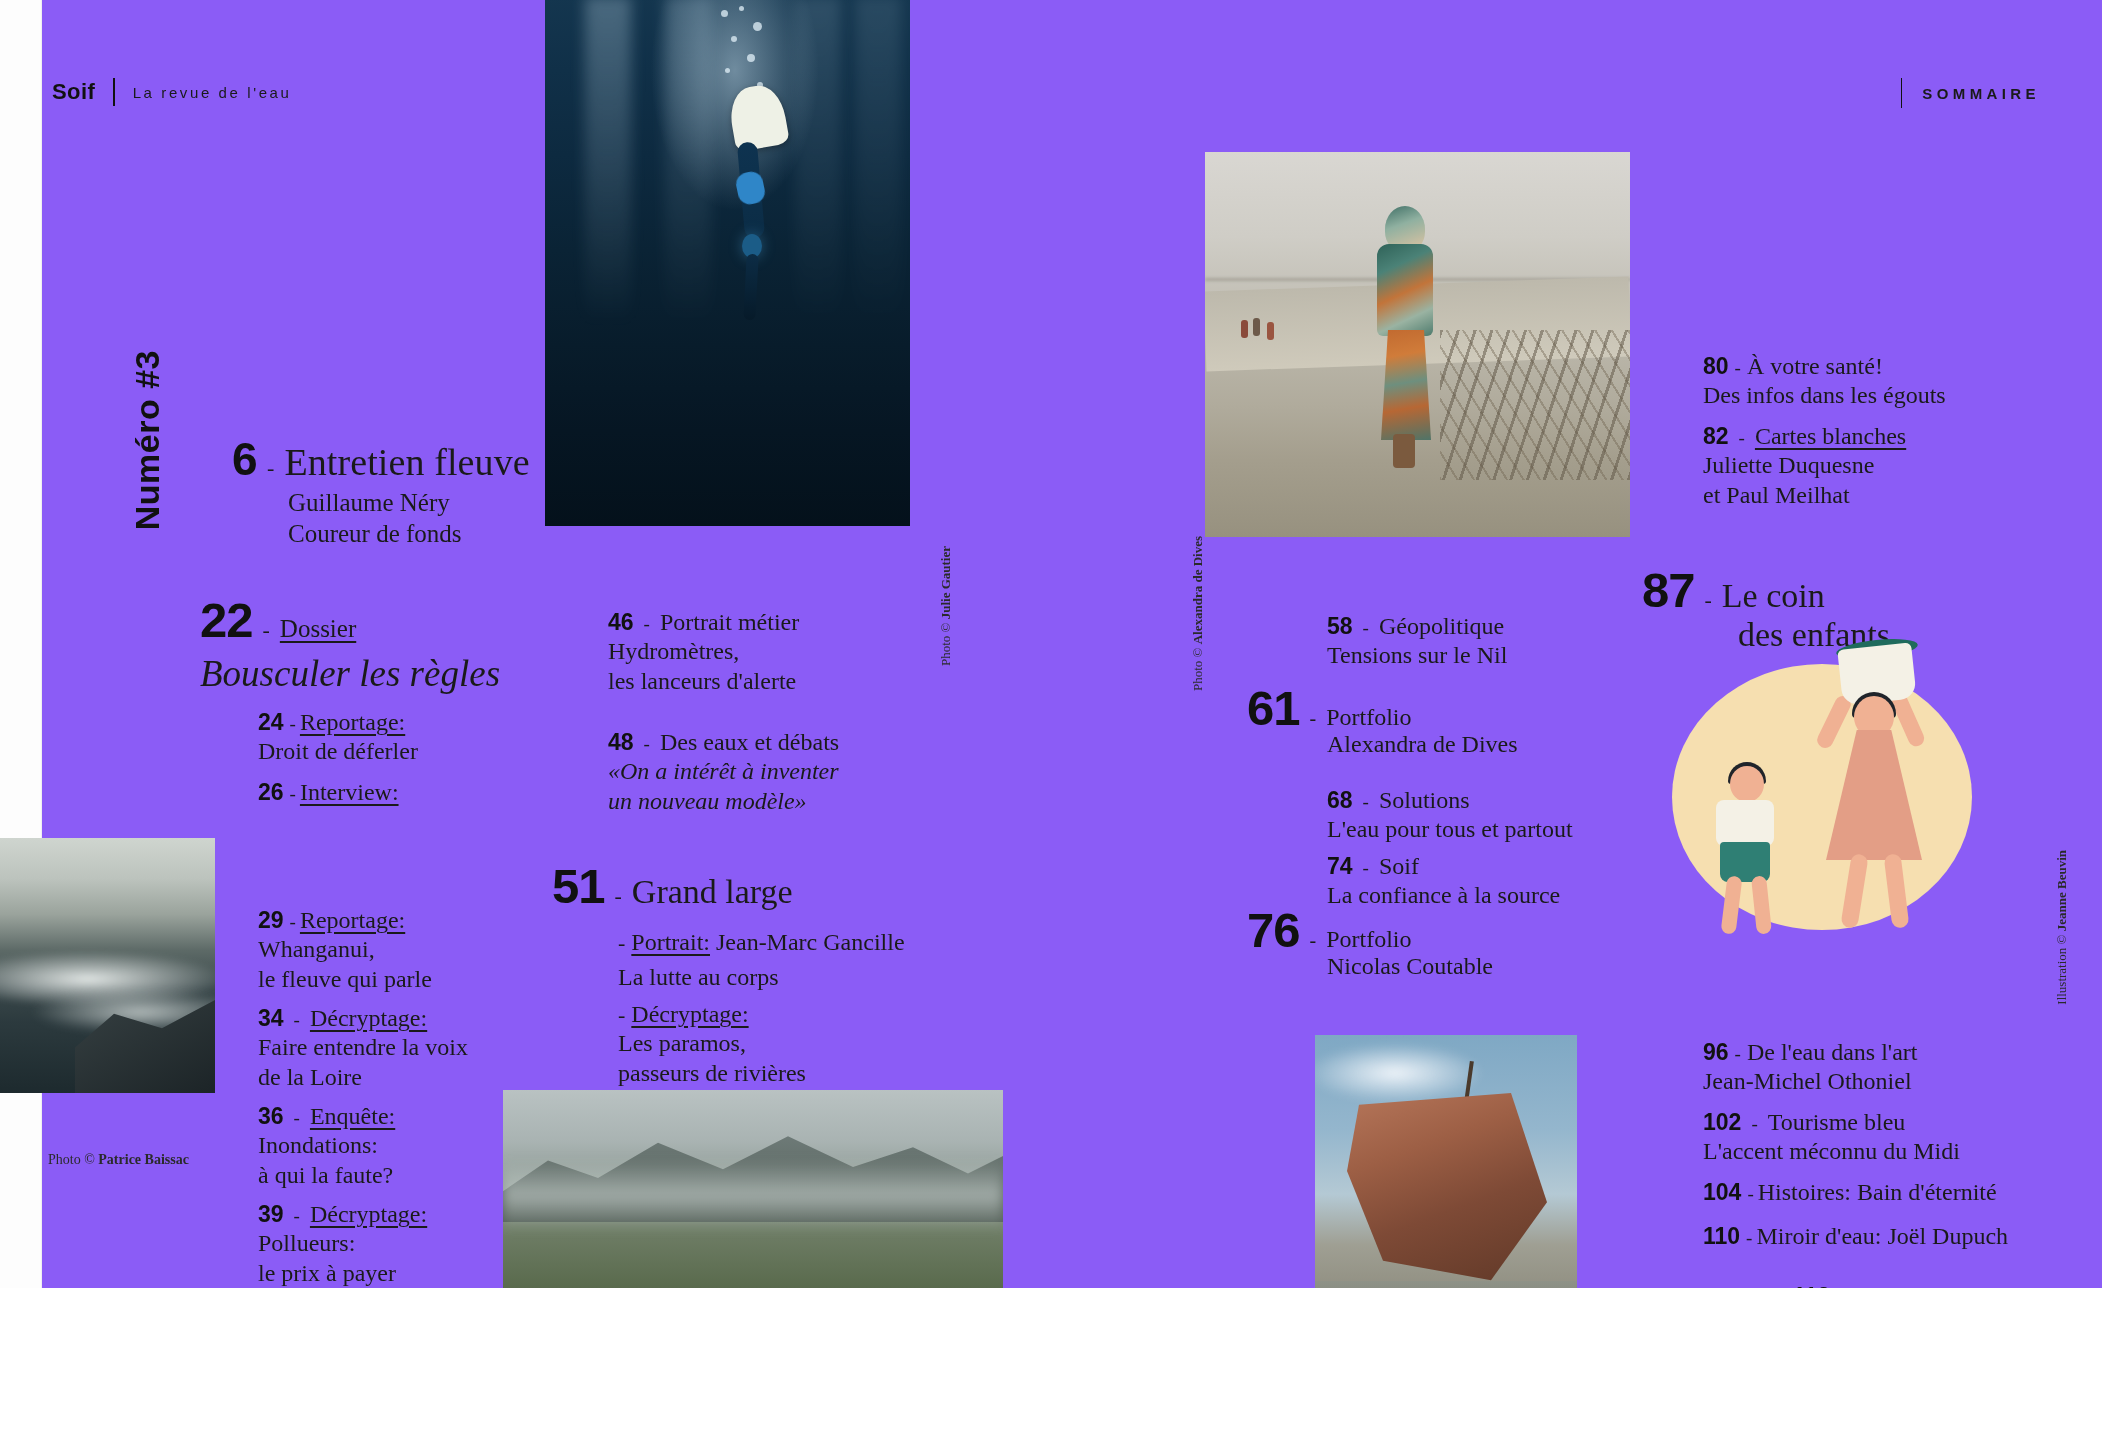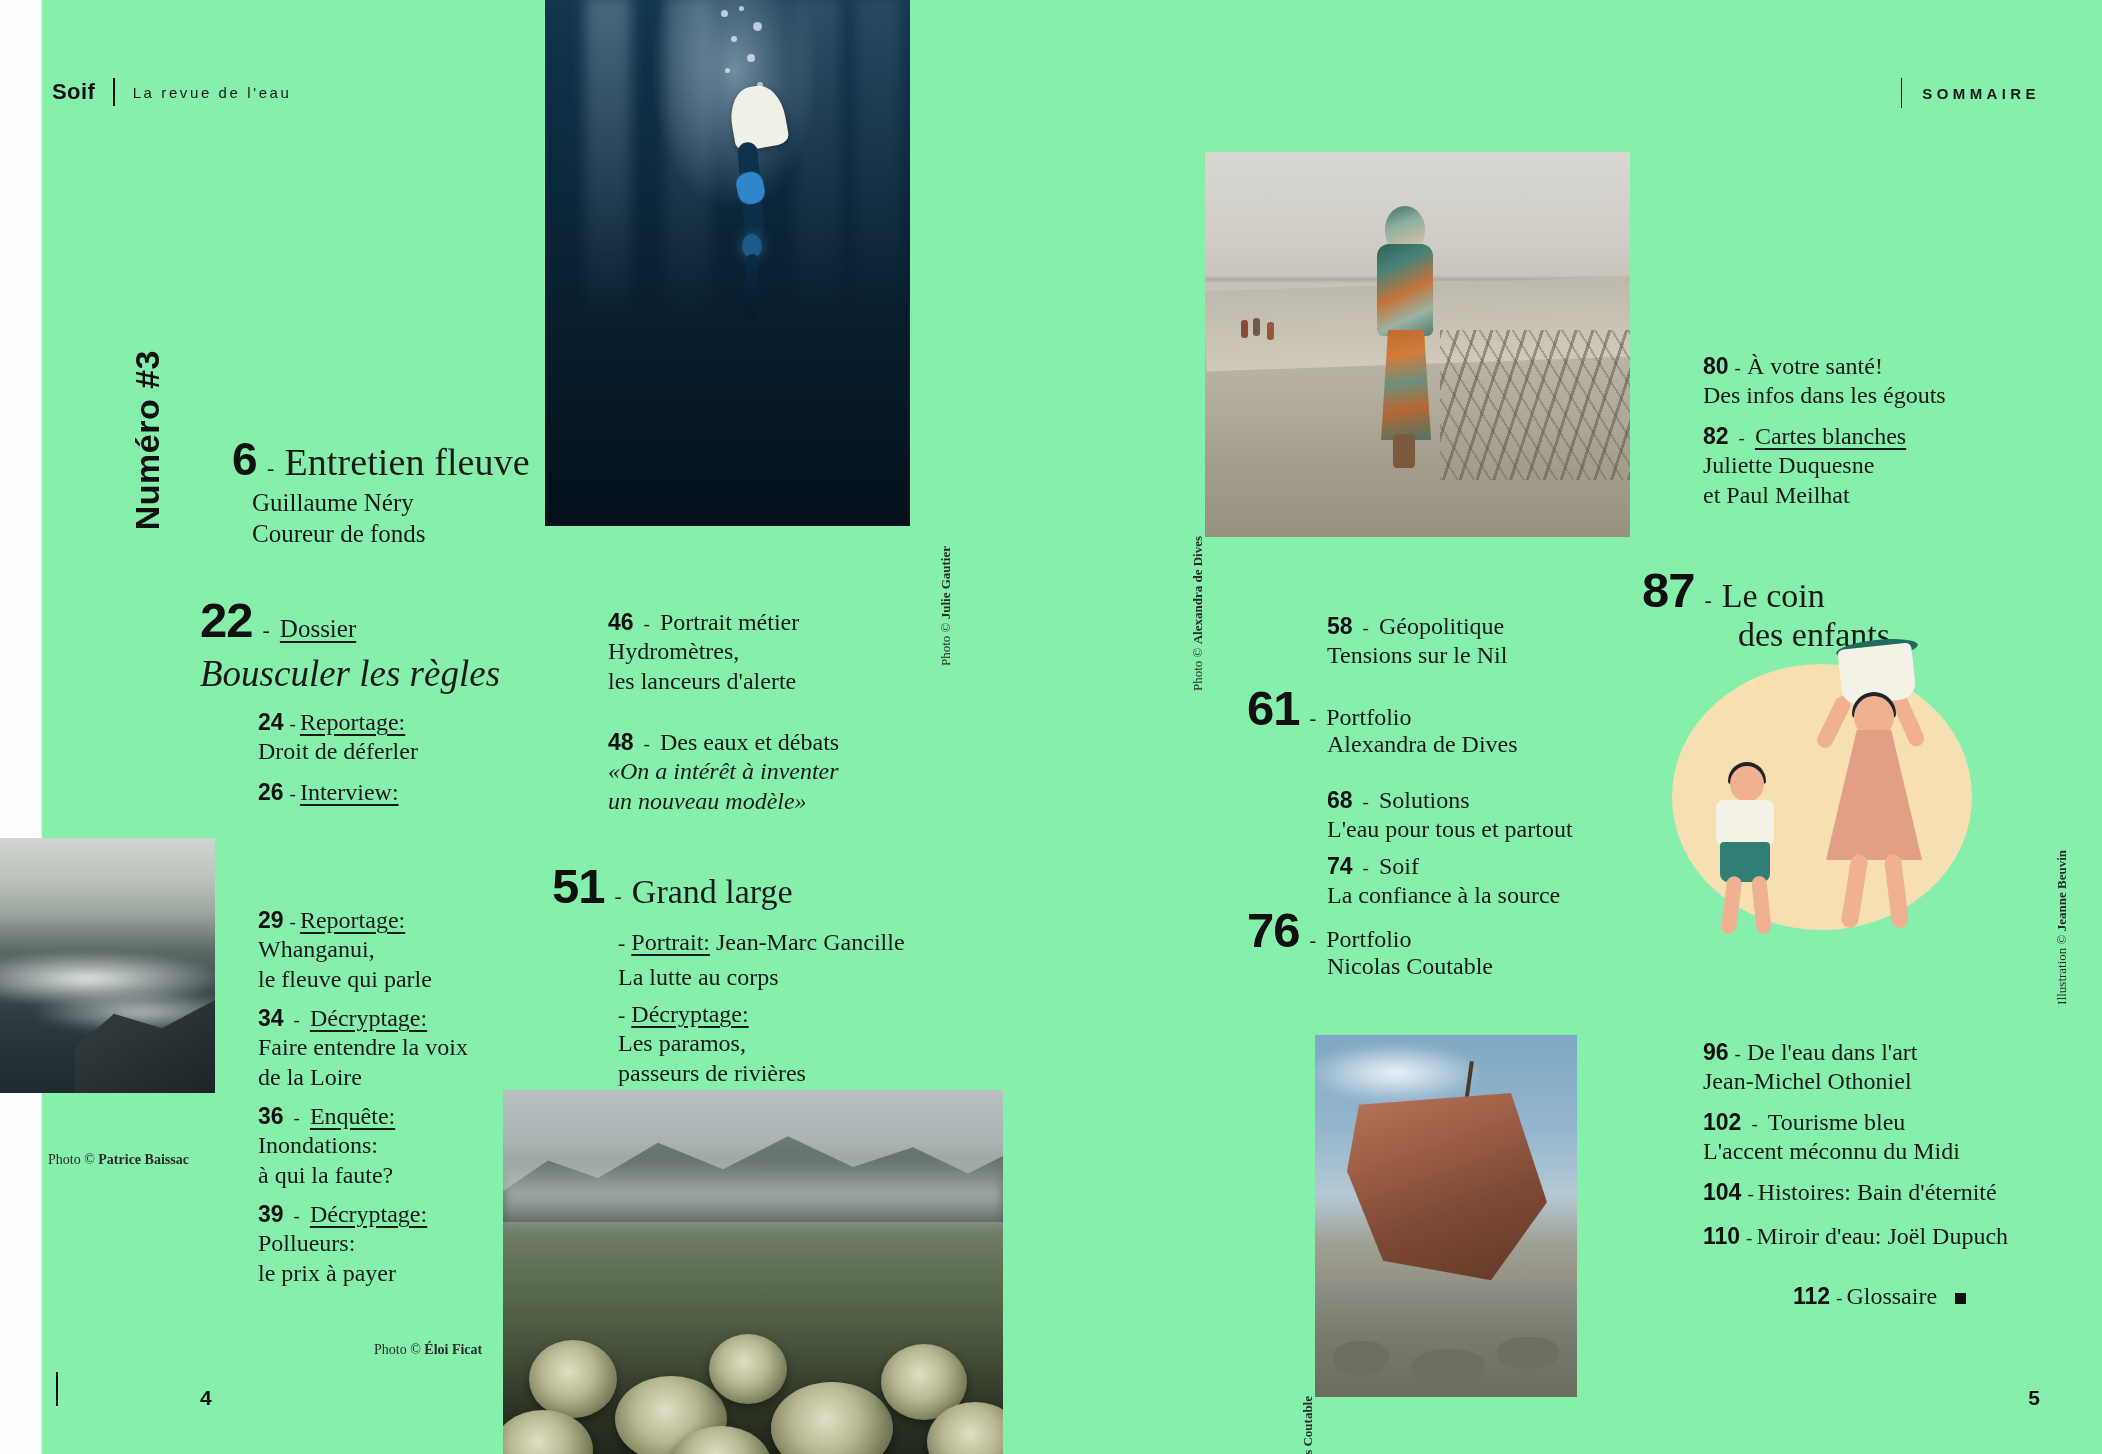--- a/index.html
+++ b/index.html
@@ -5,22 +5,22 @@
 <style>
   * { box-sizing: border-box; margin: 0; padding: 0; }
   html, body {
     background: #ffffff;
     font-family: "Liberation Serif", "DejaVu Serif", serif;
     color: #1a1a1a;
   }
   #page {
     position: relative;
     width: 2102px;
-    height: 1454px;
-    background: #86efac;
+    height: 1288px;
+    background: #8b5cf6;
     overflow: hidden;
   }
   .serif { font-family: "Liberation Serif", "DejaVu Serif", serif; }
   .ital { font-style: italic; }
   .ul { text-decoration: underline; text-underline-offset: 4px; text-decoration-thickness: 1.5px; }
 
   
   .masthead {
     position: absolute;
     left: 52px; top: 78px;
@@ -440,21 +440,21 @@
   <div class="credit-v" style="left:938px; top:546px;">
     <span>Photo © </span><b>Julie Gautier</b>
   </div>
 
   <div class="entry" style="left:232px; top:432px;">
     <div class="head-row">
       <span class="num num-lg">6</span>
       <span class="dash" style="font-size:22px">-</span>
       <span class="serif title-xl">Entretien fleuve</span>
     </div>
-    <div class="serif sub-md block-line" style="margin-left:20px; margin-top:2px;">
+    <div class="serif sub-md block-line" style="margin-left:56px; margin-top:2px;">
       <div>Guillaume Néry</div>
       <div>Coureur de fonds</div>
     </div>
   </div>
 
   <div class="entry" style="left:200px; top:592px;">
     <div class="head-row">
       <span class="num num-xl">22</span>
       <span class="dash" style="font-size:22px">-</span>
       <span class="serif title-md ul">Dossier</span>

